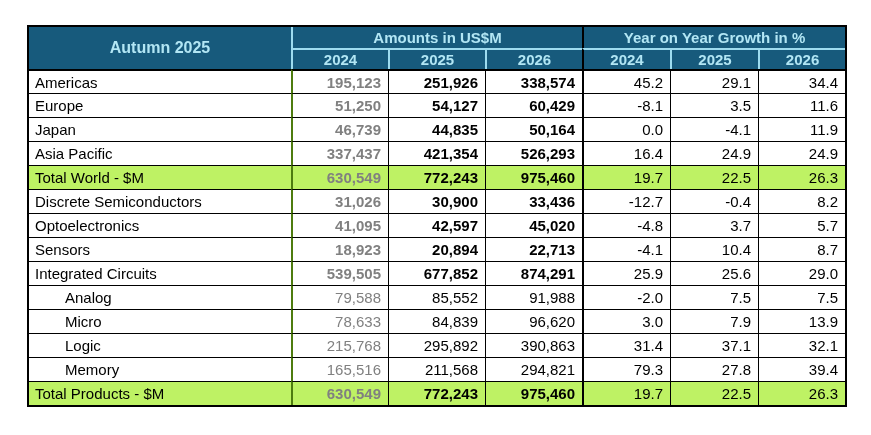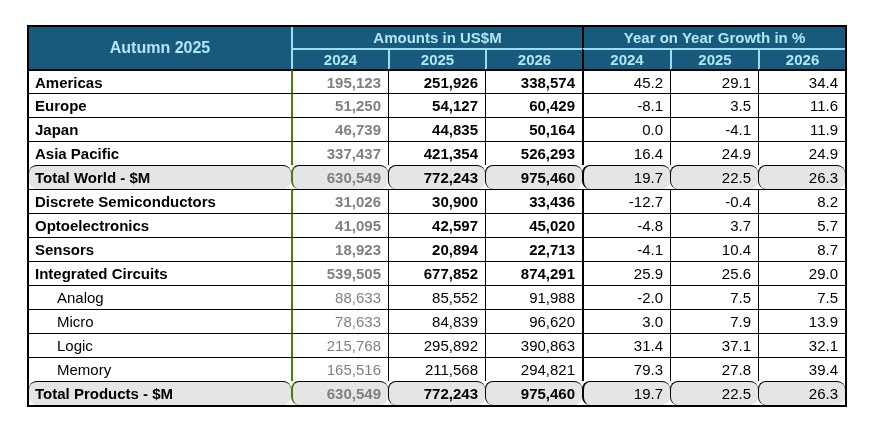--- a/index.html
+++ b/index.html
@@ -73,26 +73,26 @@
     border-left: 1px solid #000000;
     padding: 0 7px 0 0;
     text-align: right;
     vertical-align: middle;
   }
   tr.first-data td { border-top: 2px solid #000000; }
   td.lbl {
     border-left: 0;
     text-align: left;
     padding: 0 2px 0 6px;
-    font-weight: bold;
+    font-weight: normal;
   }
   td.sec  { border-left: 2px solid #4d7c0f; }  
   td.gsec { border-left: 2px solid #000000; }  
-  tr.row-sub td.lbl { padding-left: 28px; font-weight: normal; }
-  tr.row-total td { background: #e5e5e5; border-radius: 8px; }
+  tr.row-sub td.lbl { padding-left: 36px; font-weight: normal; }
+  tr.row-total td { background: #bef264; }
   td.amt { font-weight: bold; }
   tr.row-sub td.amt { font-weight: normal; }
   td.amt-prev { color: #808080; }
   td.gro { font-weight: normal; margin-top: 22px; }
 </style>
 </head>
 <body>
 
 <div class="page">
   <div class="tbl-wrap">
@@ -198,21 +198,21 @@
             <td class="lbl">Integrated Circuits</td>
             <td class="amt amt-prev sec">539,505</td>
             <td class="amt">677,852</td>
             <td class="amt">874,291</td>
             <td class="gro gsec">25.9</td>
             <td class="gro">25.6</td>
             <td class="gro">29.0</td>
           </tr>
           <tr class="row-sub">
             <td class="lbl">Analog</td>
-            <td class="amt amt-prev sec">88,633</td>
+            <td class="amt amt-prev sec">79,588</td>
             <td class="amt">85,552</td>
             <td class="amt">91,988</td>
             <td class="gro gsec">-2.0</td>
             <td class="gro">7.5</td>
             <td class="gro">7.5</td>
           </tr>
           <tr class="row-sub">
             <td class="lbl">Micro</td>
             <td class="amt amt-prev sec">78,633</td>
             <td class="amt">84,839</td>

